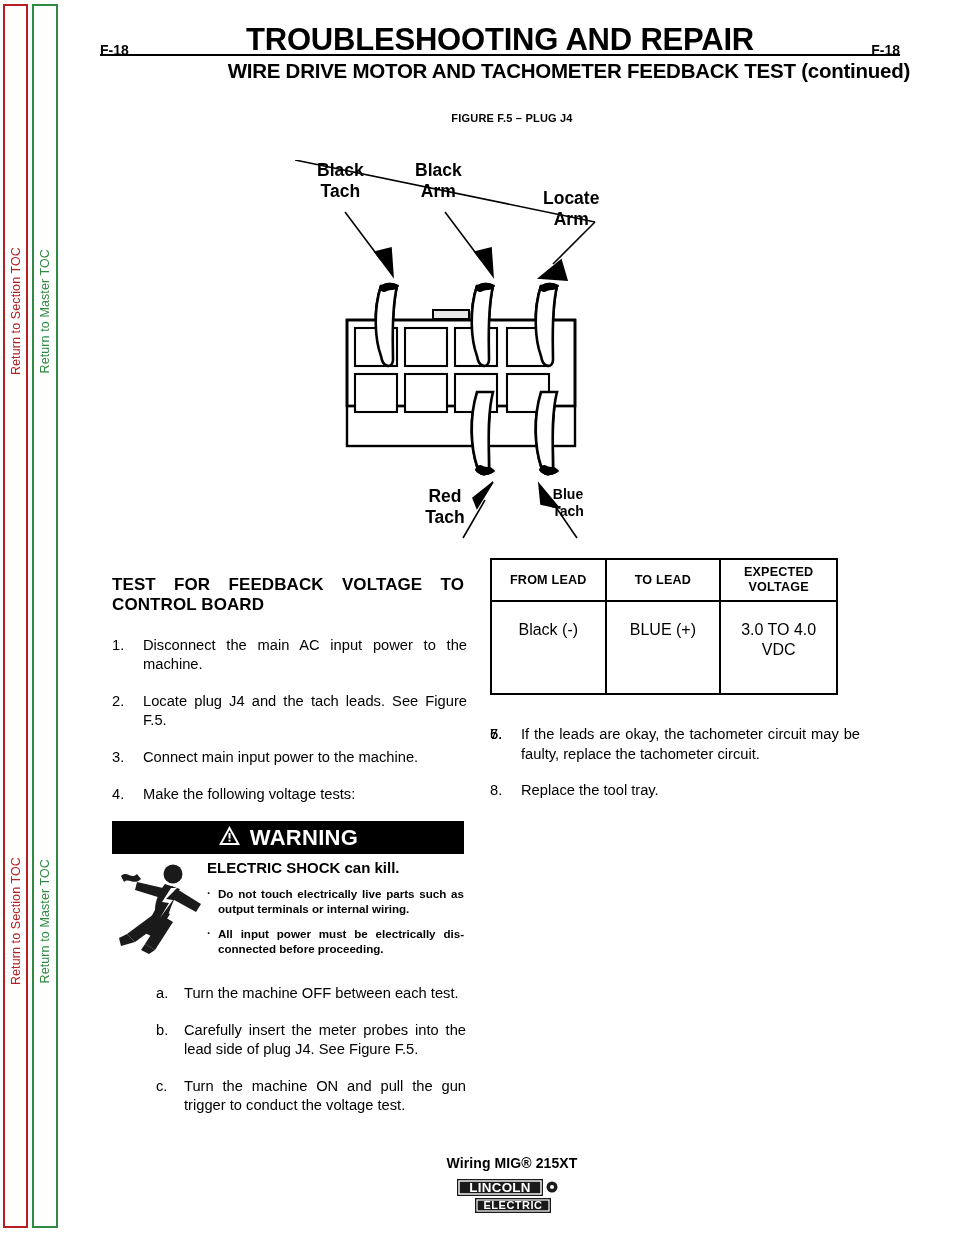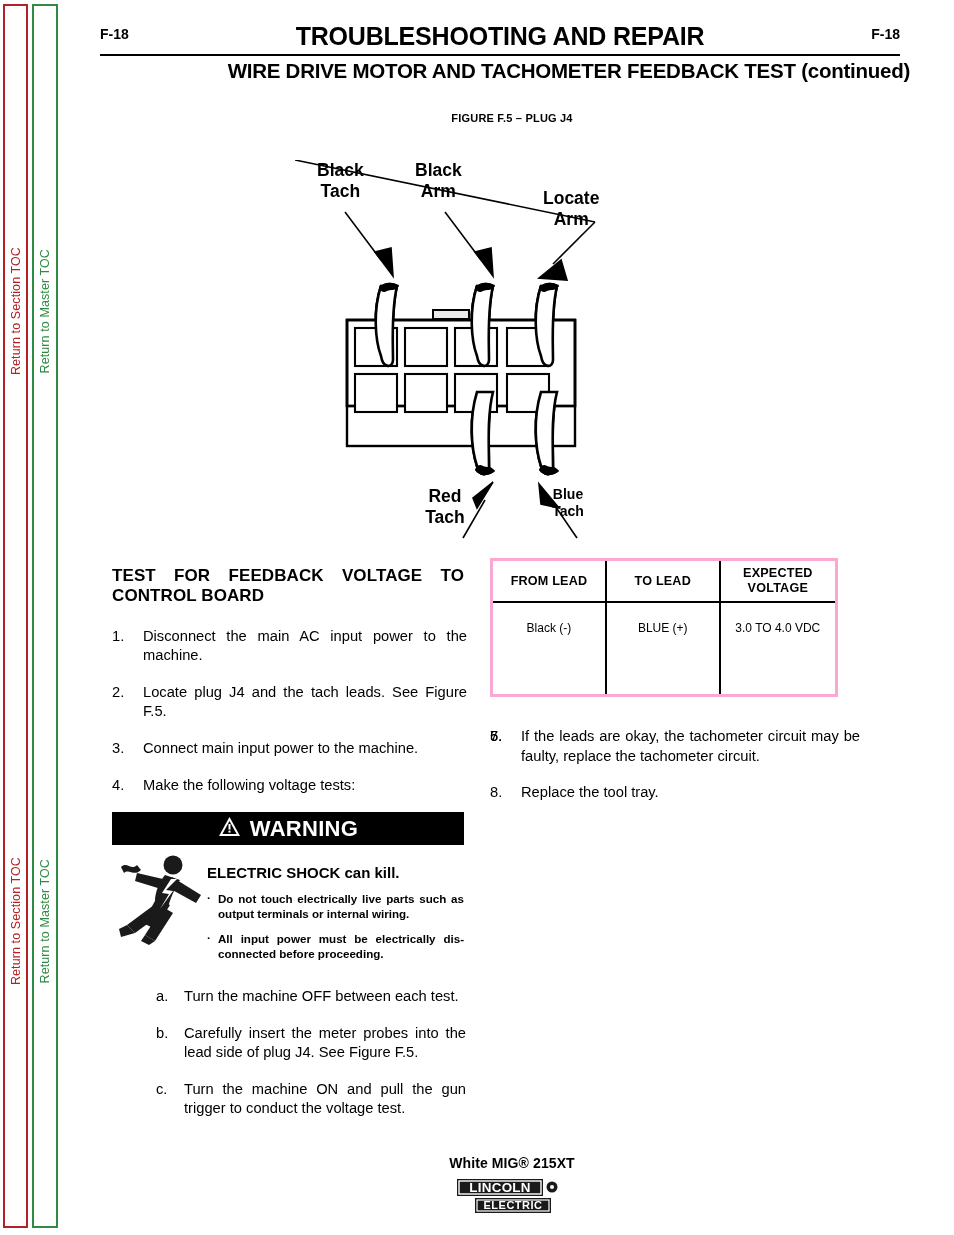--- a/index.html
+++ b/index.html
@@ -63,33 +63,33 @@
   
   .header {
     position: absolute;
     left: 30px;
     top: 22px;
     width: 800px;
     height: 36px;
   }
   .header .folio {
     position: absolute;
-    top: 4px;
+    top: 20px;
     font-size: 14px;
     font-weight: bold;
   }
   .header .folio-left  { left: 0; }
   .header .folio-right { right: 0; }
   .header .h-title {
     position: absolute;
     left: 0;
     right: 0;
     top: 0;
     text-align: center;
-    font-size: 25px;
+    font-size: 31px;
     font-weight: bold;
     letter-spacing: -0.2px;
   }
   .header-rule {
     position: absolute;
     left: 30px;
     top: 54px;
     width: 800px;
     height: 2px;
     background: #000;
@@ -138,21 +138,21 @@
     width: 370px;
   }
 
   .sec-head {
     font-size: 17px;
     font-weight: bold;
     line-height: 1.20;
     letter-spacing: 0.1px;
     text-align: justify;
     text-align-last: left;
-    margin: 8px 0 20px 0;
+    margin: 17px 0 20px 0;
     width: 352px;
   }
   .sec-head .hl1 { display: block; text-align: justify; text-align-last: justify; }
   .sec-head .hl2 { display: block; }
 
   ol.steps {
     list-style: none;
     margin: 0;
     padding: 0;
   }
@@ -190,21 +190,21 @@
     gap: 9px;
   }
   .warn-banner .wtext {
     font-size: 22px;
     font-weight: bold;
     letter-spacing: 0.3px;
   }
   .warn-body {
     position: relative;
     padding-left: 95px;
-    padding-top: 19px;
+    padding-top: 5px;
     min-height: 104px;
     box-sizing: border-box;
   }
   .shock-icon {
     position: absolute;
     left: 3px;
     top: 4px;
     width: 92px;
     height: 96px;
   }
@@ -227,37 +227,37 @@
     position: absolute;
     left: 0;
     top: -1px;
   }
 
   
   .vtable {
     position: relative;
     width: 348px;
     border-collapse: collapse;
-    border: 3px solid #f9a8d4;
+    border: 1px solid #f9a8d4;
     margin-bottom: 30px;
   }
   .vtable th, .vtable td {
     border: 2px solid #000;
     text-align: center;
     vertical-align: middle;
   }
   .vtable th {
     font-size: 12.6px;
     font-weight: bold;
     height: 38px;
     line-height: 1.18;
     letter-spacing: 0.2px;
   }
   .vtable td {
-    font-size: 12px;
+    font-size: 16px;
     height: 72px;
     line-height: 1.25;
     vertical-align: top;
     padding-top: 18px;
   }
 
   
   .footer {
     position: absolute;
     left: 0;
@@ -525,21 +525,21 @@
         <span>If  the  leads  are  okay,  the  tachometer  circuit may  be  faulty,  replace  the  tachometer  circuit.</span>
       </li>
       <li>
         <span class="mk">8.</span>
         <span>Replace  the  tool  tray.</span>
       </li>
     </ol>
   </div>
 
   <div class="footer">
-    <div class="prod">White MIG® 215XT</div>
+    <div class="prod">Wiring MIG® 215XT</div>
     <div class="logo">
       <svg width="118" height="40" viewBox="0 0 118 40">
 
         <rect x="4" y="1" width="86" height="17" fill="#1a1a1a"></rect>
         <rect x="6" y="3" width="82" height="13" fill="none" stroke="#fff" stroke-width="1.4"></rect>
         <text x="47" y="14.2" font-family="'Liberation Sans', sans-serif" font-size="13.4" font-weight="bold" fill="#ffffff" text-anchor="middle" letter-spacing="0.3">LINCOLN</text>
 
         <circle cx="99" cy="9" r="5.5" fill="#1a1a1a"></circle>
         <circle cx="99" cy="9" r="2" fill="#ffffff"></circle>
 

